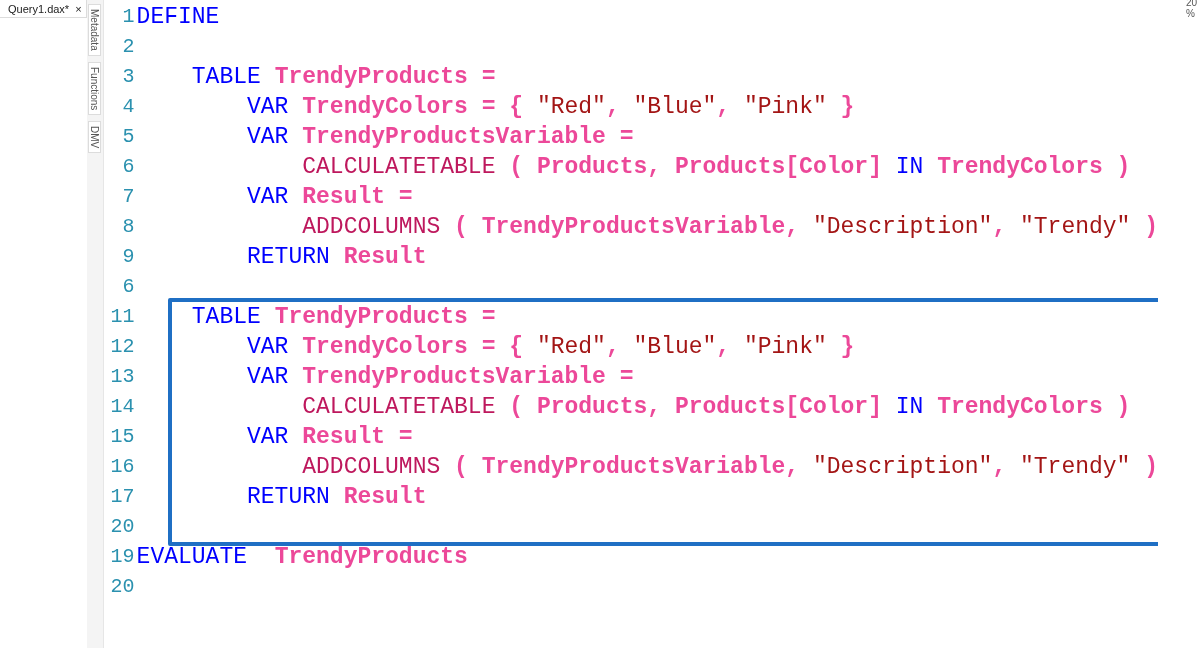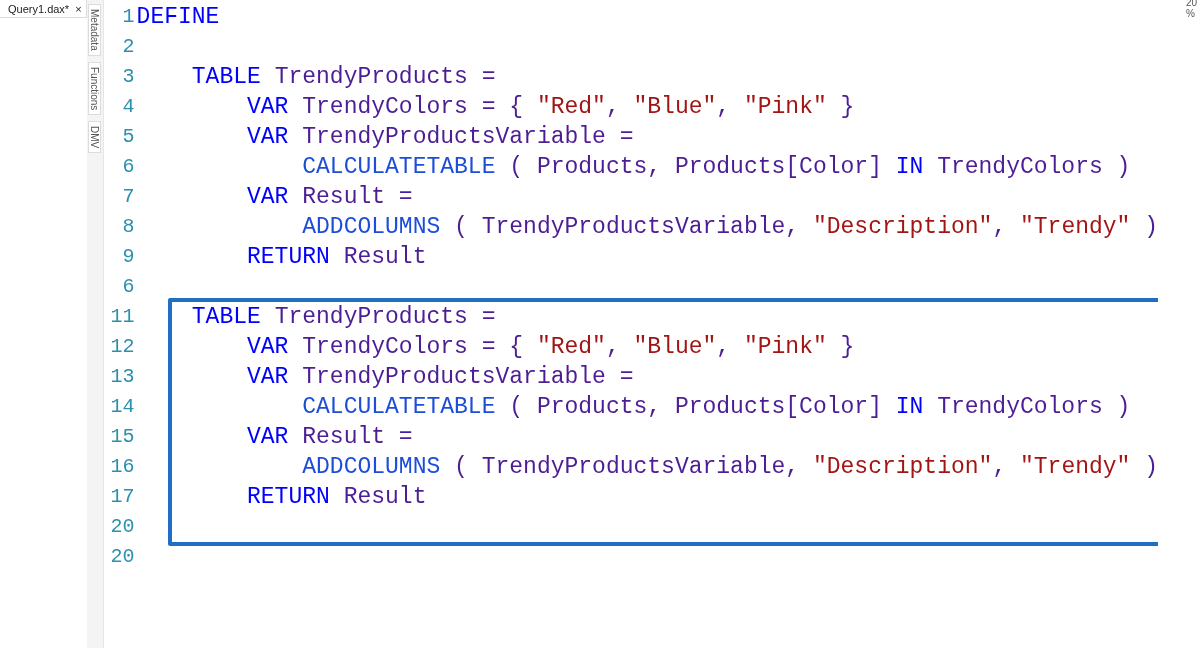--- a/index.html
+++ b/index.html
@@ -89,22 +89,22 @@
     color: #2b91af;
     font-size: 20px;
     padding-right: 2px;
     user-select: none;
     flex-shrink: 0;
   }
   .code {
     color: #222;
   }
   .kw   { color: #0000ff; }
-  .fn   { color: #1d4ed8; }
-  .id   { color: #4c1d95; }
+  .fn   { color: #be185d; }
+  .id   { color: #ec4899; font-weight: bold; }
   .str  { color: #a31515; }
   .statusbar {
     height: 16px;
     display: flex; align-items: center;
     padding-left: 28px;
     font-family: "Segoe UI", Tahoma, sans-serif;
     font-size: 10px;
     color: #555;
     gap: 24px;
   }
@@ -152,20 +152,21 @@
           <div class="line"><span class="gutter">9</span><span class="code"><span>        </span><span class="kw">RETURN</span><span> </span><span class="id">Result</span></span></div>
           <div class="line"><span class="gutter">6</span><span class="code"></span></div>
           <div class="line"><span class="gutter">11</span><span class="code"><span>    </span><span class="kw">TABLE</span><span> </span><span class="id">TrendyProducts =</span></span></div>
           <div class="line"><span class="gutter">12</span><span class="code"><span>        </span><span class="kw">VAR</span><span> </span><span class="id">TrendyColors = { </span><span class="str">"Red"</span><span class="id">, </span><span class="str">"Blue"</span><span class="id">, </span><span class="str">"Pink"</span><span class="id"> }</span></span></div>
           <div class="line"><span class="gutter">13</span><span class="code"><span>        </span><span class="kw">VAR</span><span> </span><span class="id">TrendyProductsVariable =</span></span></div>
           <div class="line"><span class="gutter">14</span><span class="code"><span>            </span><span class="fn">CALCULATETABLE</span><span class="id"> ( Products, Products[Color] </span><span class="kw">IN</span><span class="id"> TrendyColors )</span></span></div>
           <div class="line"><span class="gutter">15</span><span class="code"><span>        </span><span class="kw">VAR</span><span> </span><span class="id">Result =</span></span></div>
           <div class="line"><span class="gutter">16</span><span class="code"><span>            </span><span class="fn">ADDCOLUMNS</span><span class="id"> ( TrendyProductsVariable, </span><span class="str">"Description"</span><span class="id">, </span><span class="str">"Trendy"</span><span class="id"> )</span></span></div>
           <div class="line"><span class="gutter">17</span><span class="code"><span>        </span><span class="kw">RETURN</span><span> </span><span class="id">Result</span></span></div>
           <div class="line"><span class="gutter">20</span><span class="code"></span></div>
+          <div class="line"><span class="gutter">19</span><span class="code"><span class="kw">EVALUATE</span><span> </span><span class="id"> TrendyProducts</span></span></div>
           <div class="line"><span class="gutter">20</span><span class="code"></span></div>
         </div>
     </div>
 
   </div>
 
   <div class="statusbar">
     <span>204 %</span>
     <span class="zoom-arrow">▾</span>
     <span class="scroll-left">◂</span>

